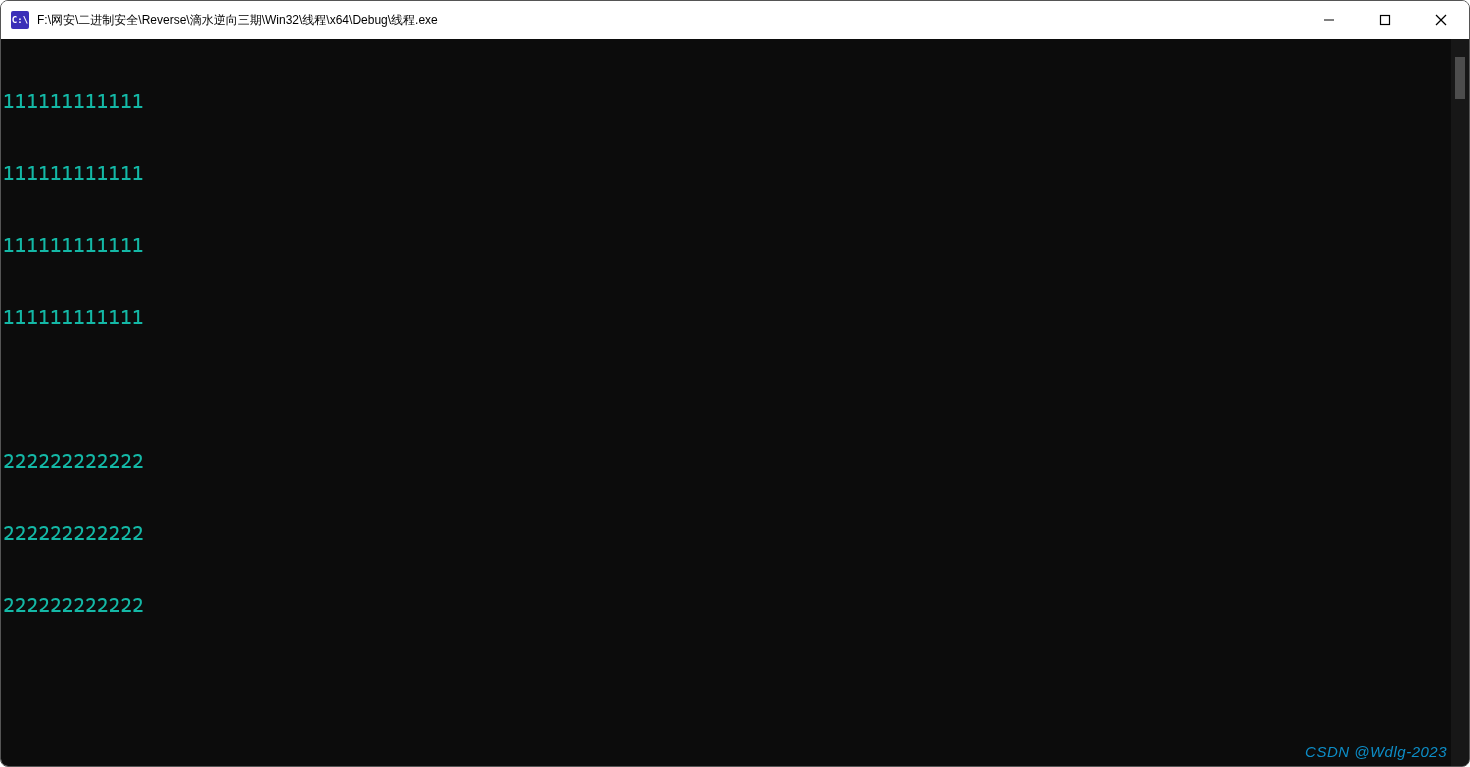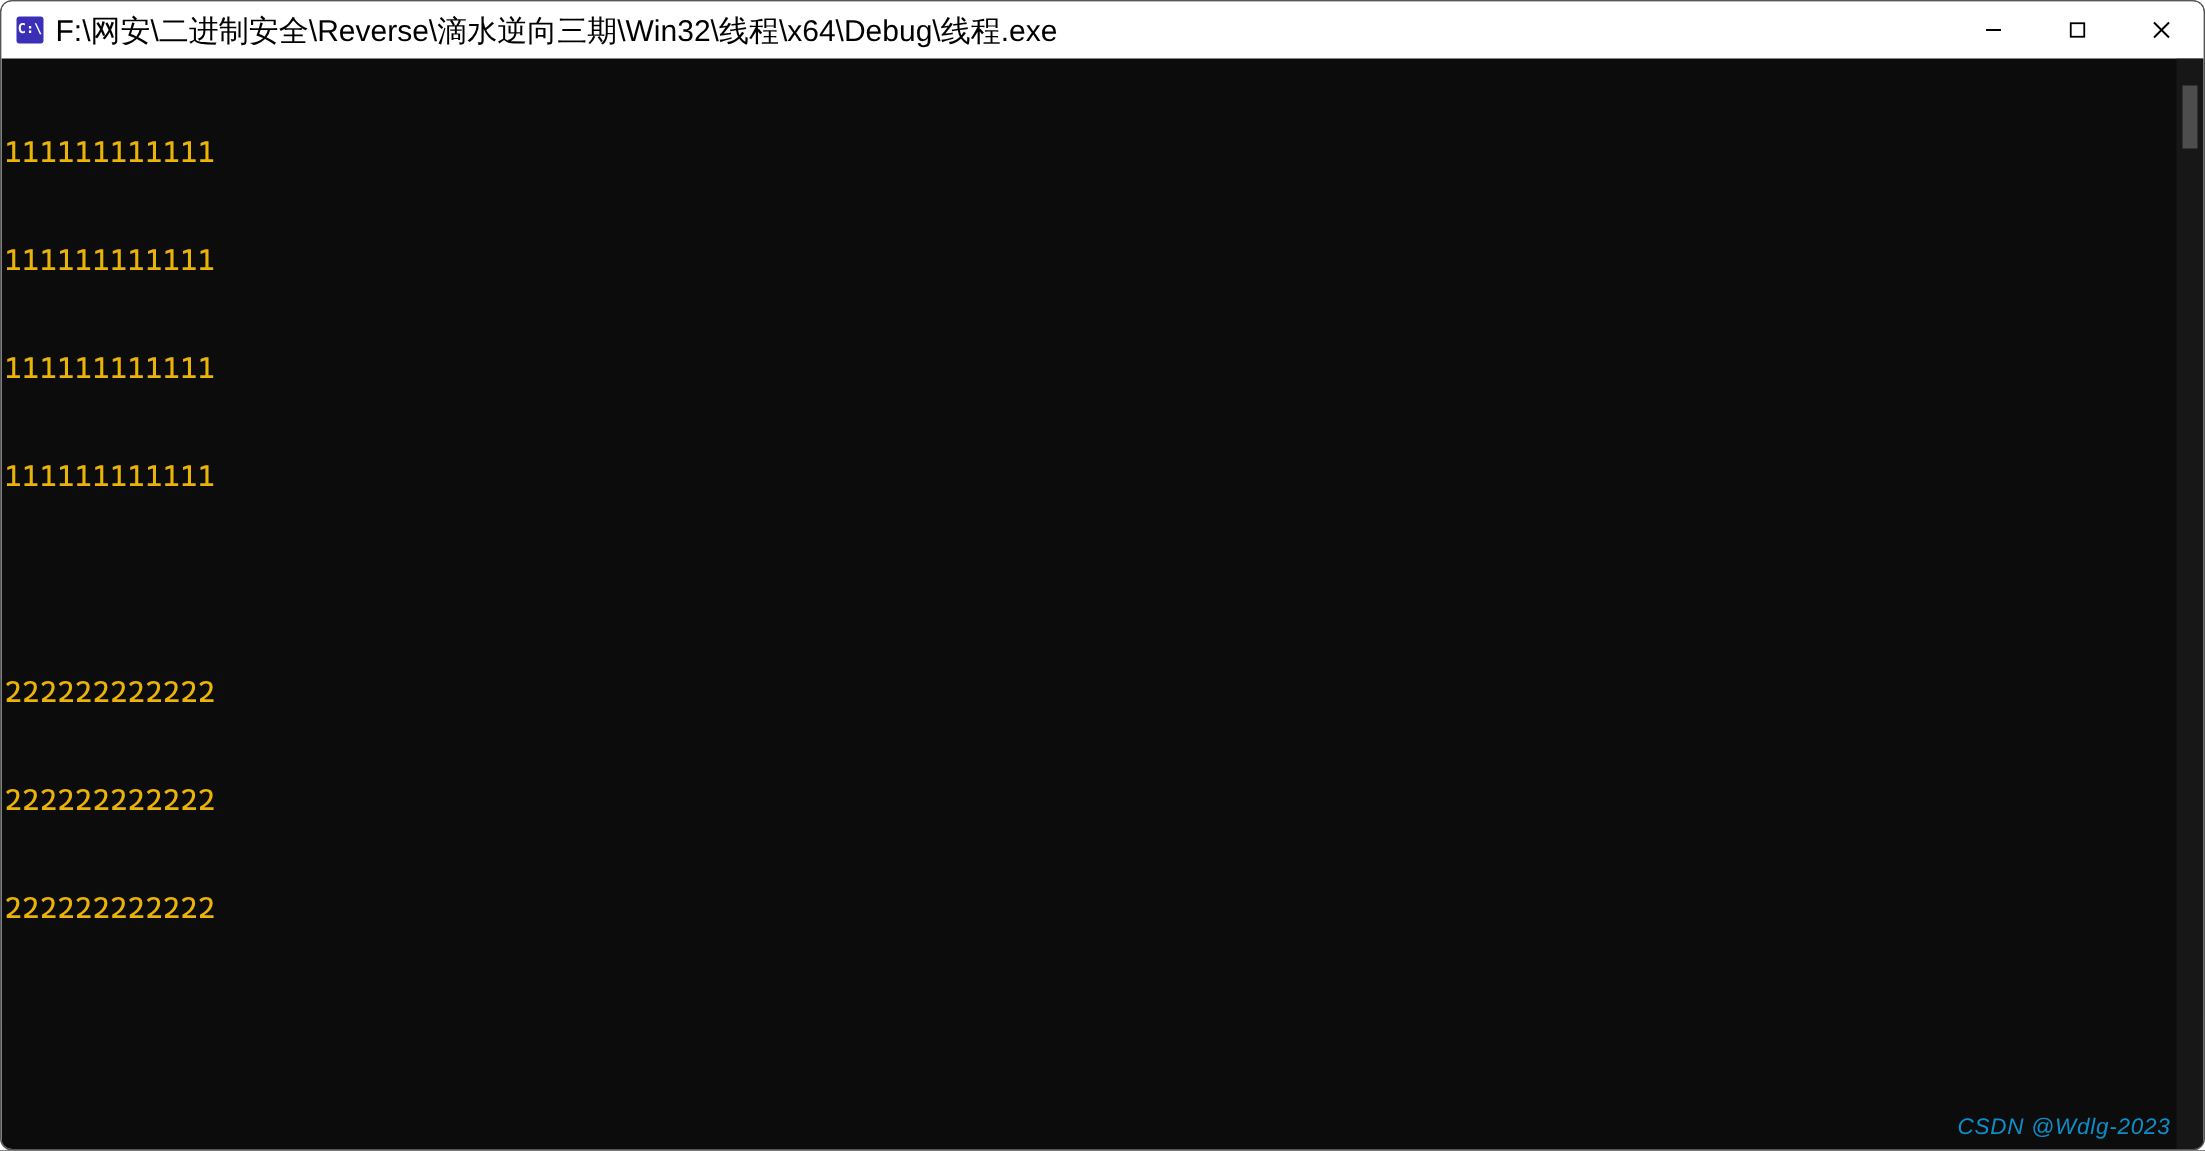--- a/index.html
+++ b/index.html
@@ -41,21 +41,21 @@
       margin-right: 8px;
       display: flex;
       align-items: center;
       justify-content: center;
       color: #fff;
       font-size: 9px;
       font-weight: bold;
       font-family: Consolas, monospace;
     }
     .title-text {
-      font-size: 20px;
+      font-size: 12px;
       color: #000;
       flex: 1;
       white-space: nowrap;
       overflow: hidden;
     }
     .window-controls {
       display: flex;
       height: 100%;
     }
     .win-btn {
@@ -78,21 +78,21 @@
       display: flex;
       position: relative;
       overflow: hidden;
     }
     .console-output {
       flex: 1;
       padding: 2px 0 0 2px;
       font-family: "Cascadia Mono", Consolas, "Courier New", monospace;
       font-size: 20px;
       line-height: 24px;
-      color: #eab308;
+      color: #14b8a6;
       white-space: pre;
       overflow: hidden;
     }
     .console-line {
       height: 24px;
     }
     .scrollbar {
       width: 18px;
       background: #171717;
       position: relative;

